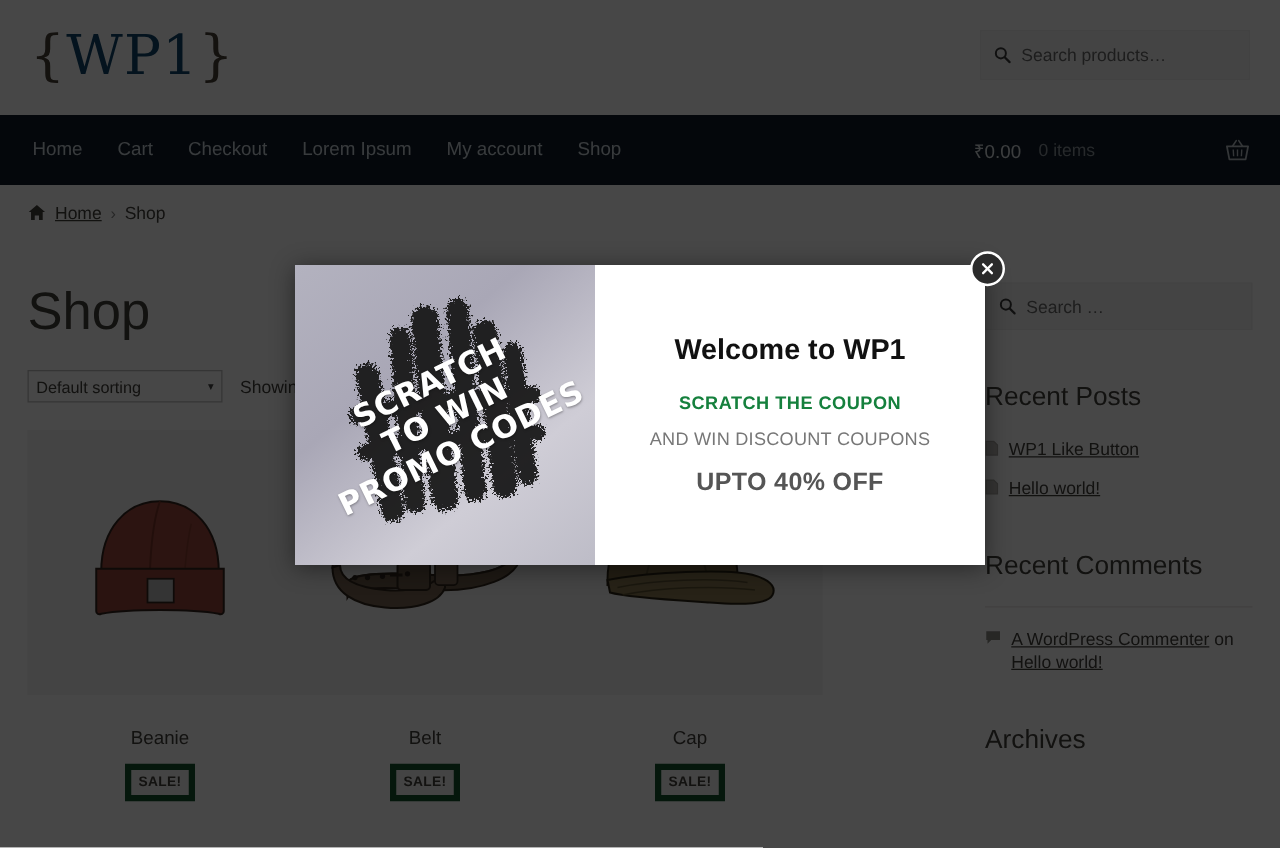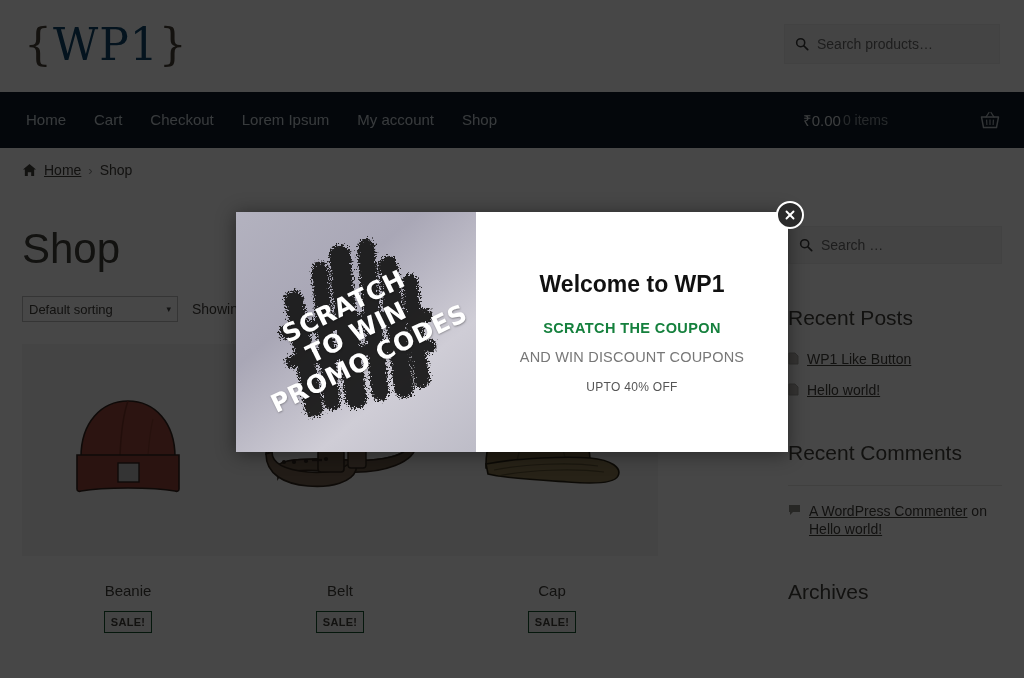--- a/index.html
+++ b/index.html
@@ -83,21 +83,21 @@
     line-height: 56px;
     white-space: nowrap;
   }
   .cart-block {
     position: absolute;
     right: 24px;
     top: 0;
     height: 56px;
     display: flex;
     align-items: center;
-    gap: 2px;
+    gap: 14px;
     text-align: center;
   }
   .cart-amount { color: #d8dde2; font-size: 15px; }
   .cart-count  { color: #8b949c; font-size: 14px; }
   .cart-icon   { margin-left: 90px; display:block; }
 
   
   .breadcrumb {
     height: 44px;
     display: flex;
@@ -170,21 +170,21 @@
   .product-name {
     text-align: center;
     font-size: 15px;
     color: #43403c;
     margin-top: 26px;
   }
   .sale-badge {
     display: block;
     margin: 12px auto 0 auto;
     width: 46px;
-    border: 1px solid #14532d;
+    border: 5px solid #14532d;
     background: #f5f4f2;
     color: #43403c;
     font-size: 11px;
     font-weight: bold;
     text-align: center;
     line-height: 20px;
     letter-spacing: .3px;
   }
 
   
@@ -304,22 +304,22 @@
     text-align: left;
   }
   .m-sub2 {
     font-size: 14.5px;
     color: #777777;
     letter-spacing: .2px;
     margin-bottom: 15px;
     text-align: center;
   }
   .m-sub3 {
-    font-size: 12px;
-    font-weight: normal;
+    font-size: 20px;
+    font-weight: bold;
     color: #555555;
     letter-spacing: .3px;
     text-align: left;
   }
   #modal-close {
     position: absolute;
     left: 776px;
     top: 201px;
     width: 24px;
     height: 24px;

